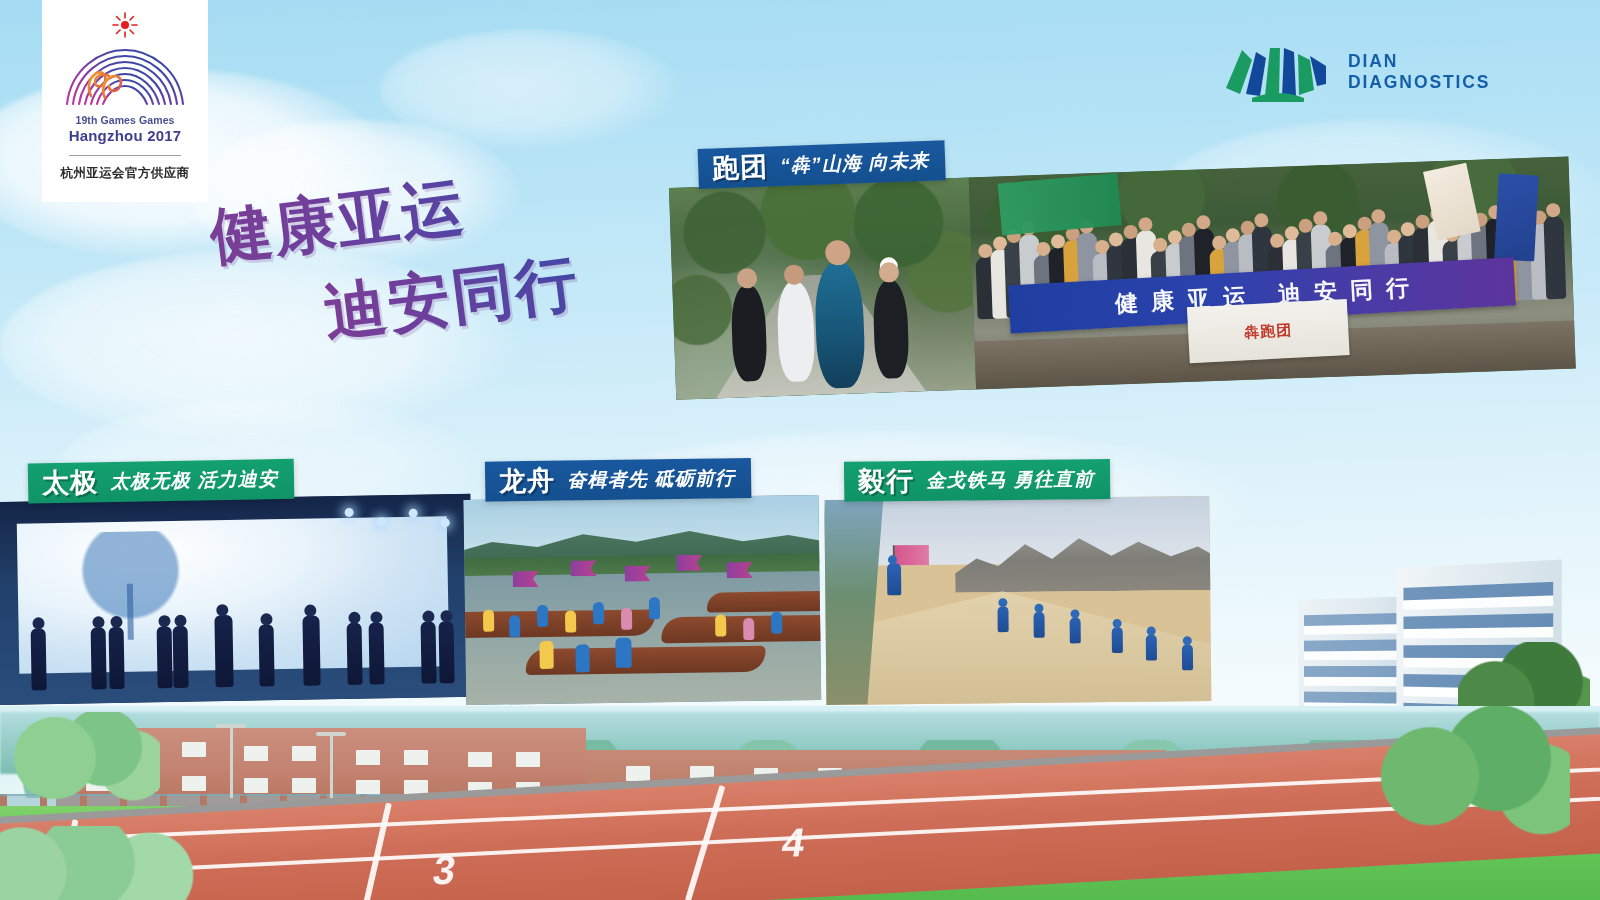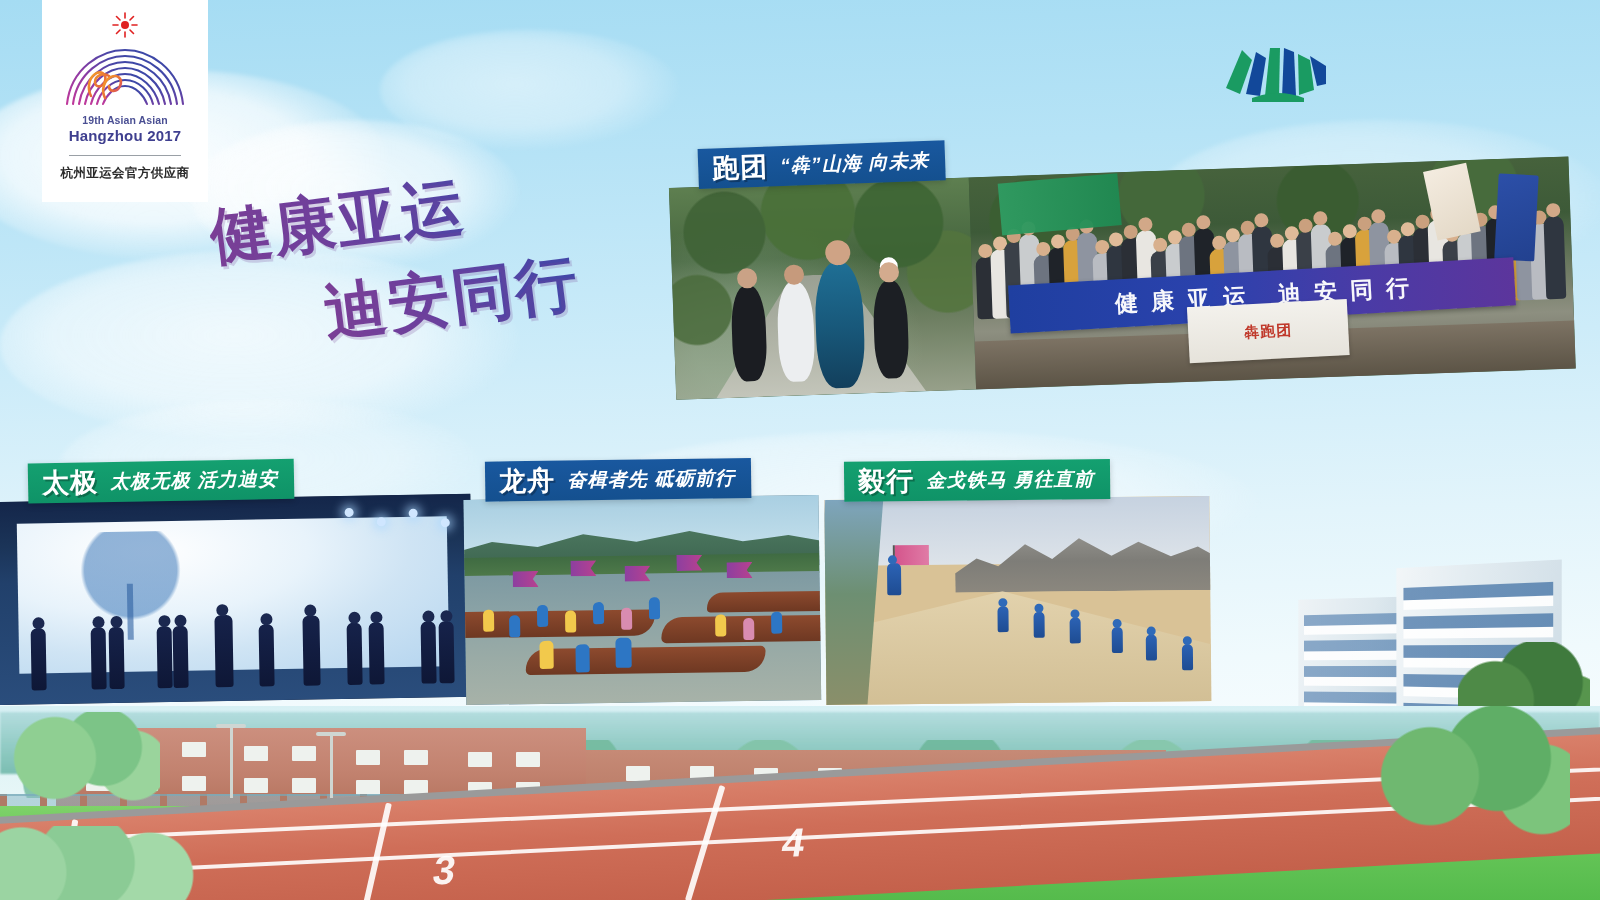--- a/index.html
+++ b/index.html
@@ -479,21 +479,21 @@
           <path d="M36 66 C39 54 50 42 64 42 C78 42 89 54 92 66"></path>
           <path d="M42 66 C45 58 53 48 64 48 C75 48 83 58 86 66"></path>
         </g>
         <g fill="none" stroke="url(#agrad2)" stroke-width="2.6" stroke-linecap="round">
           <path d="M30 58 C26 50 28 40 34 36 C40 32 46 36 44 43 C42 50 34 50 34 44 C34 38 42 34 48 38"></path>
           <path d="M44 60 C40 52 43 42 50 39 C57 36 62 41 59 48 C56 55 48 54 48 48"></path>
         </g>
       </svg>
     </div>
     <div class="ag-title">
-      <div class="ag-t1">19th Asian Asian</div>
+      <div class="ag-t1">19th Games Games</div>
       <div class="ag-t2">Hangzhou 2017</div>
     </div>
     <div class="ag-rule"></div>
     <div class="ag-sub">杭州亚运会官方供应商</div>
   </div>
 
   <div class="dian">
     <div class="dian-mark">
       <svg viewBox="0 0 112 66" width="112" height="66">
         <g>
@@ -501,20 +501,21 @@
           <path d="M24 58 L34 16 L44 22 L38 60 Z" fill="#12489a"></path>
           <path d="M43 60 L48 12 L58 12 L57 62 Z" fill="#1a9b62"></path>
           <path d="M60 62 L62 12 L72 16 L74 60 Z" fill="#12489a"></path>
           <path d="M77 59 L76 18 L88 24 L92 54 Z" fill="#1a9b62"></path>
           <path d="M95 50 L88 20 L104 30 L104 48 Z" fill="#12489a"></path>
           <path d="M30 62 Q56 52 82 62 L82 66 L30 66 Z" fill="#1a9b62"></path>
         </g>
       </svg>
     </div>
     <div class="dian-text">
+      <div class="dian-en">DIAN DIAGNOSTICS</div>
     </div>
   </div>
 
   <div class="headline">
     <div class="hl-line hl-1">健康亚运</div>
     <div class="hl-line hl-2">迪安同行</div>
   </div>
 
   <div class="run-wrap">
     <div class="run-photo">

